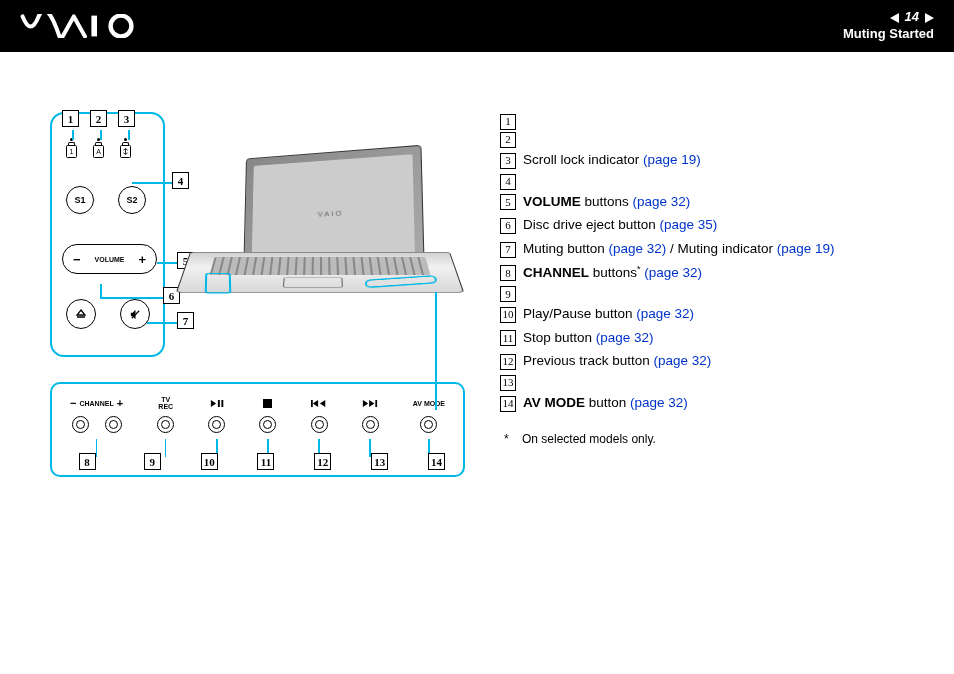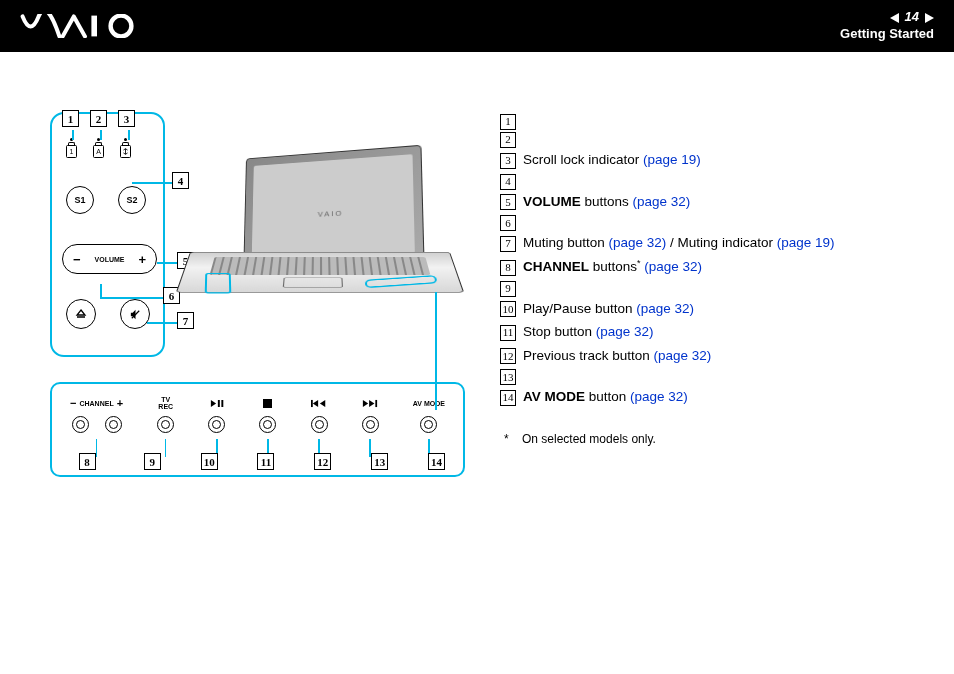--- a/index.html
+++ b/index.html
@@ -387,21 +387,21 @@
     flex-shrink: 0;
     font-weight: normal;
     margin-top: 2px;
   }
   .legend a {
     color: #0033cc;
     text-decoration: none;
   }
   .footnote {
     font-size: 12px;
-    margin-top: 20px;
+    margin-top: 14px;
     padding-left: 4px;
   }
   .footnote-star {
     display: inline-block;
     width: 18px;
   }
   sup { font-size: 9px; }
   b { font-weight: bold; }
 </style>
 </head>
@@ -415,21 +415,21 @@
       <circle cx="125" cy="15" r="13" stroke="#fff" stroke-width="5.5" fill="none"></circle>
       <path d="M52 28 L66 3 L80 28" stroke="#fff" stroke-width="5" fill="none" stroke-linecap="round" stroke-linejoin="round"></path>
     </svg>
   </div>
   <div class="header-right">
     <div class="page-nav">
       <span class="nav-arrow nav-prev"></span>
       <span>14</span>
       <span class="nav-arrow nav-next"></span>
     </div>
-    <div class="section-title">Getting Started</div>
+    <div class="section-title">Muting Started</div>
   </div>
 </div>
 
 <div class="content">
   <div class="diagram-area">
 
     <div class="side-panel">
       <div class="indicators-row">
         <div class="indicator">
           <div class="indicator-dot"></div>
@@ -607,20 +607,21 @@
       </div>
       <div class="legend-row">
         <span class="legend-num">4</span>
       </div>
       <div class="legend-row">
         <span class="legend-num">5</span>
         <span><b>VOLUME</b> buttons <a href="#">(page 32)</a></span>
       </div>
       <div class="legend-row">
         <span class="legend-num">6</span>
+        <span>Disc drive eject button <a href="#">(page 35)</a></span>
       </div>
       <div class="legend-row">
         <span class="legend-num">7</span>
         <span>Muting button <a href="#">(page 32)</a> / Muting indicator <a href="#">(page 19)</a></span>
       </div>
       <div class="legend-row">
         <span class="legend-num">8</span>
         <span><b>CHANNEL</b> buttons<sup>*</sup> <a href="#">(page 32)</a></span>
       </div>
       <div class="legend-row">

